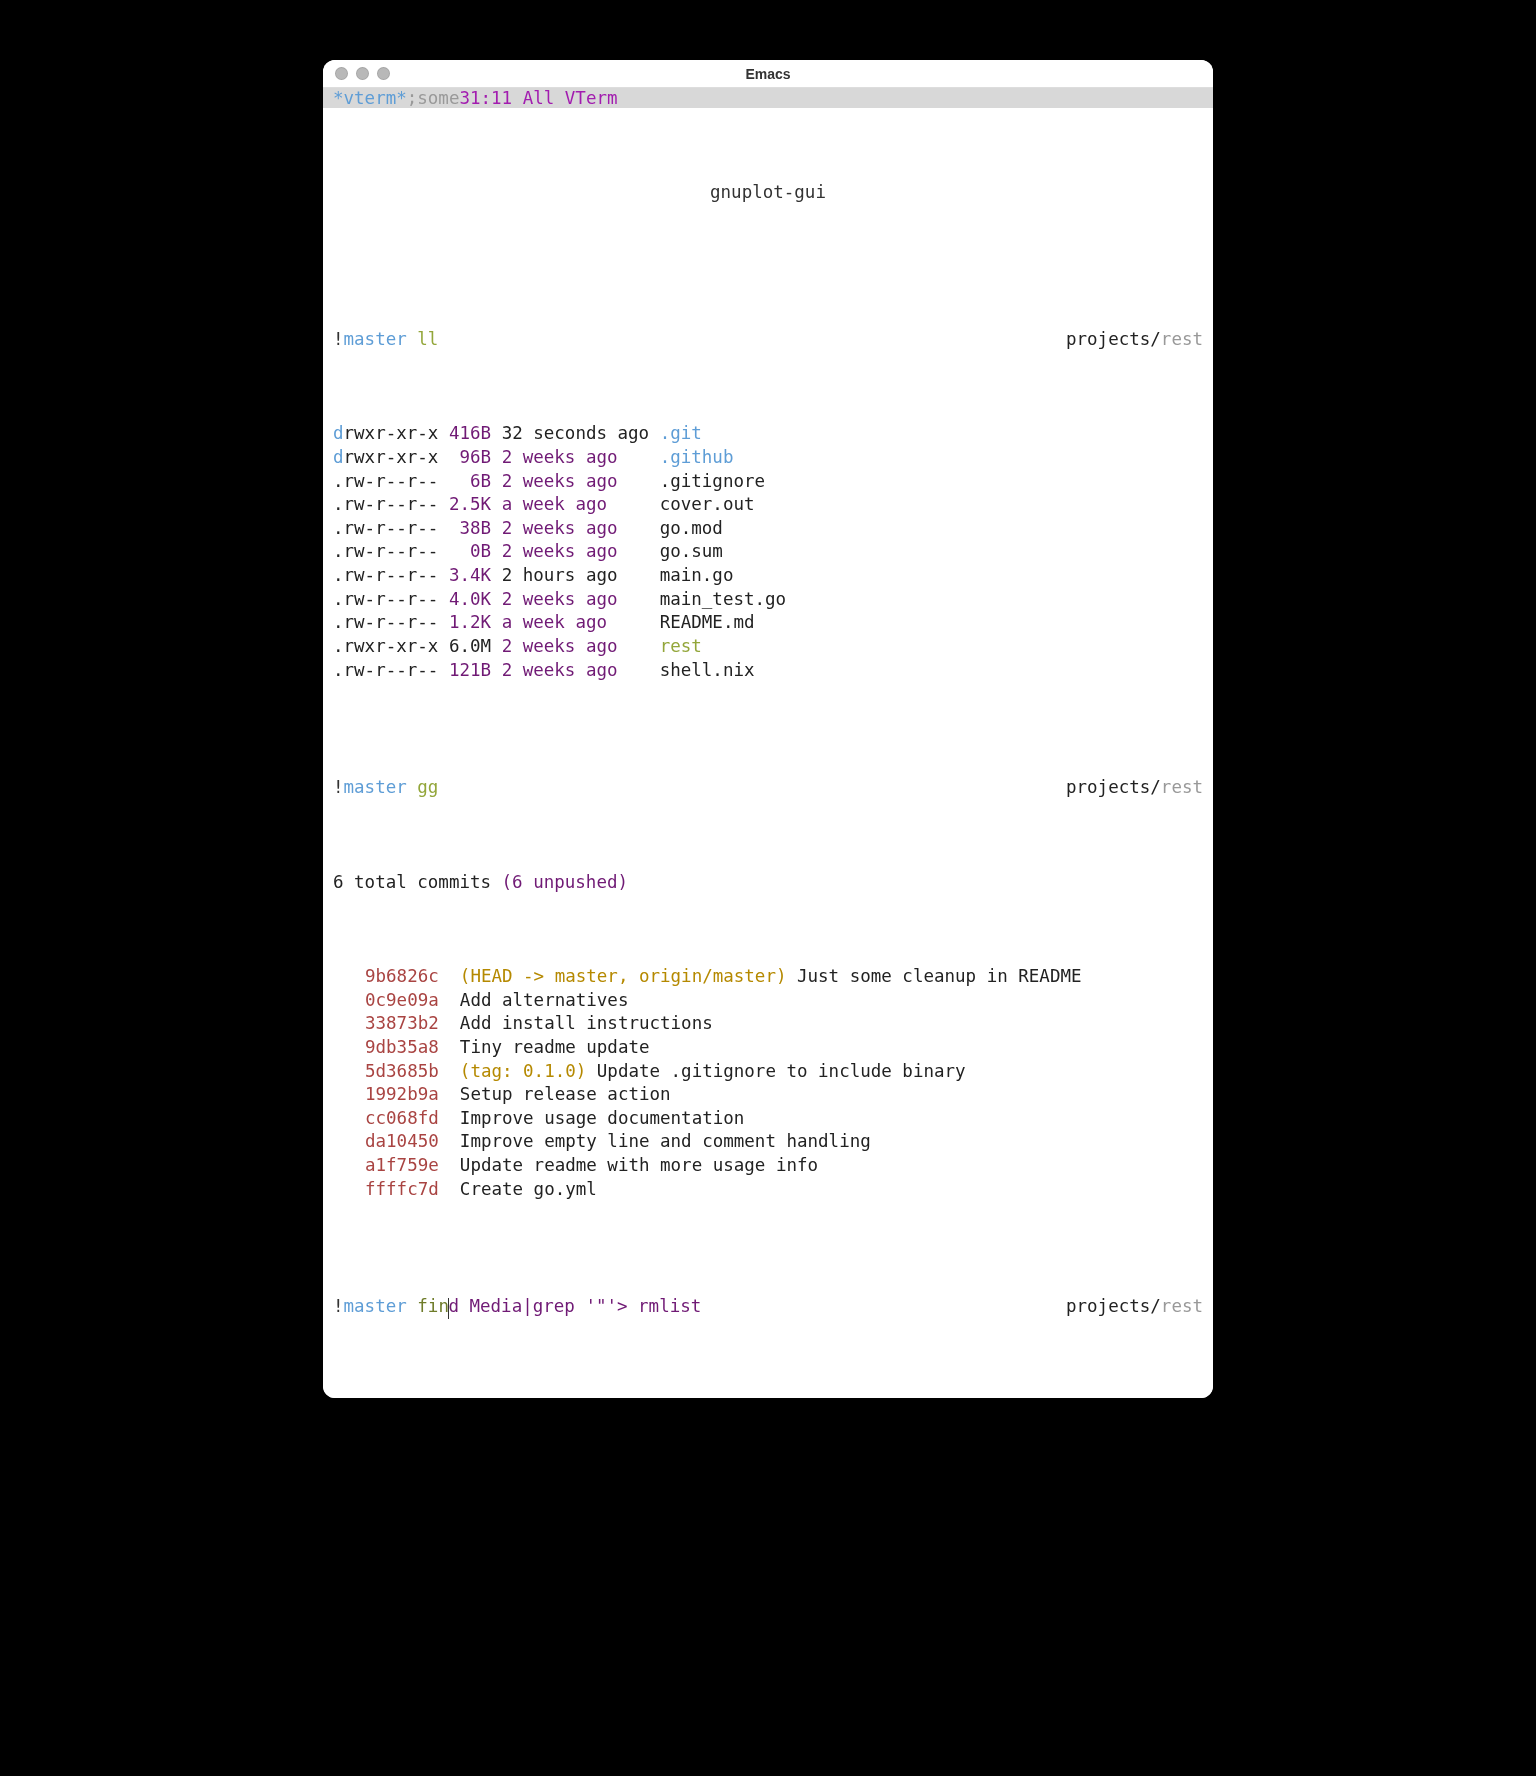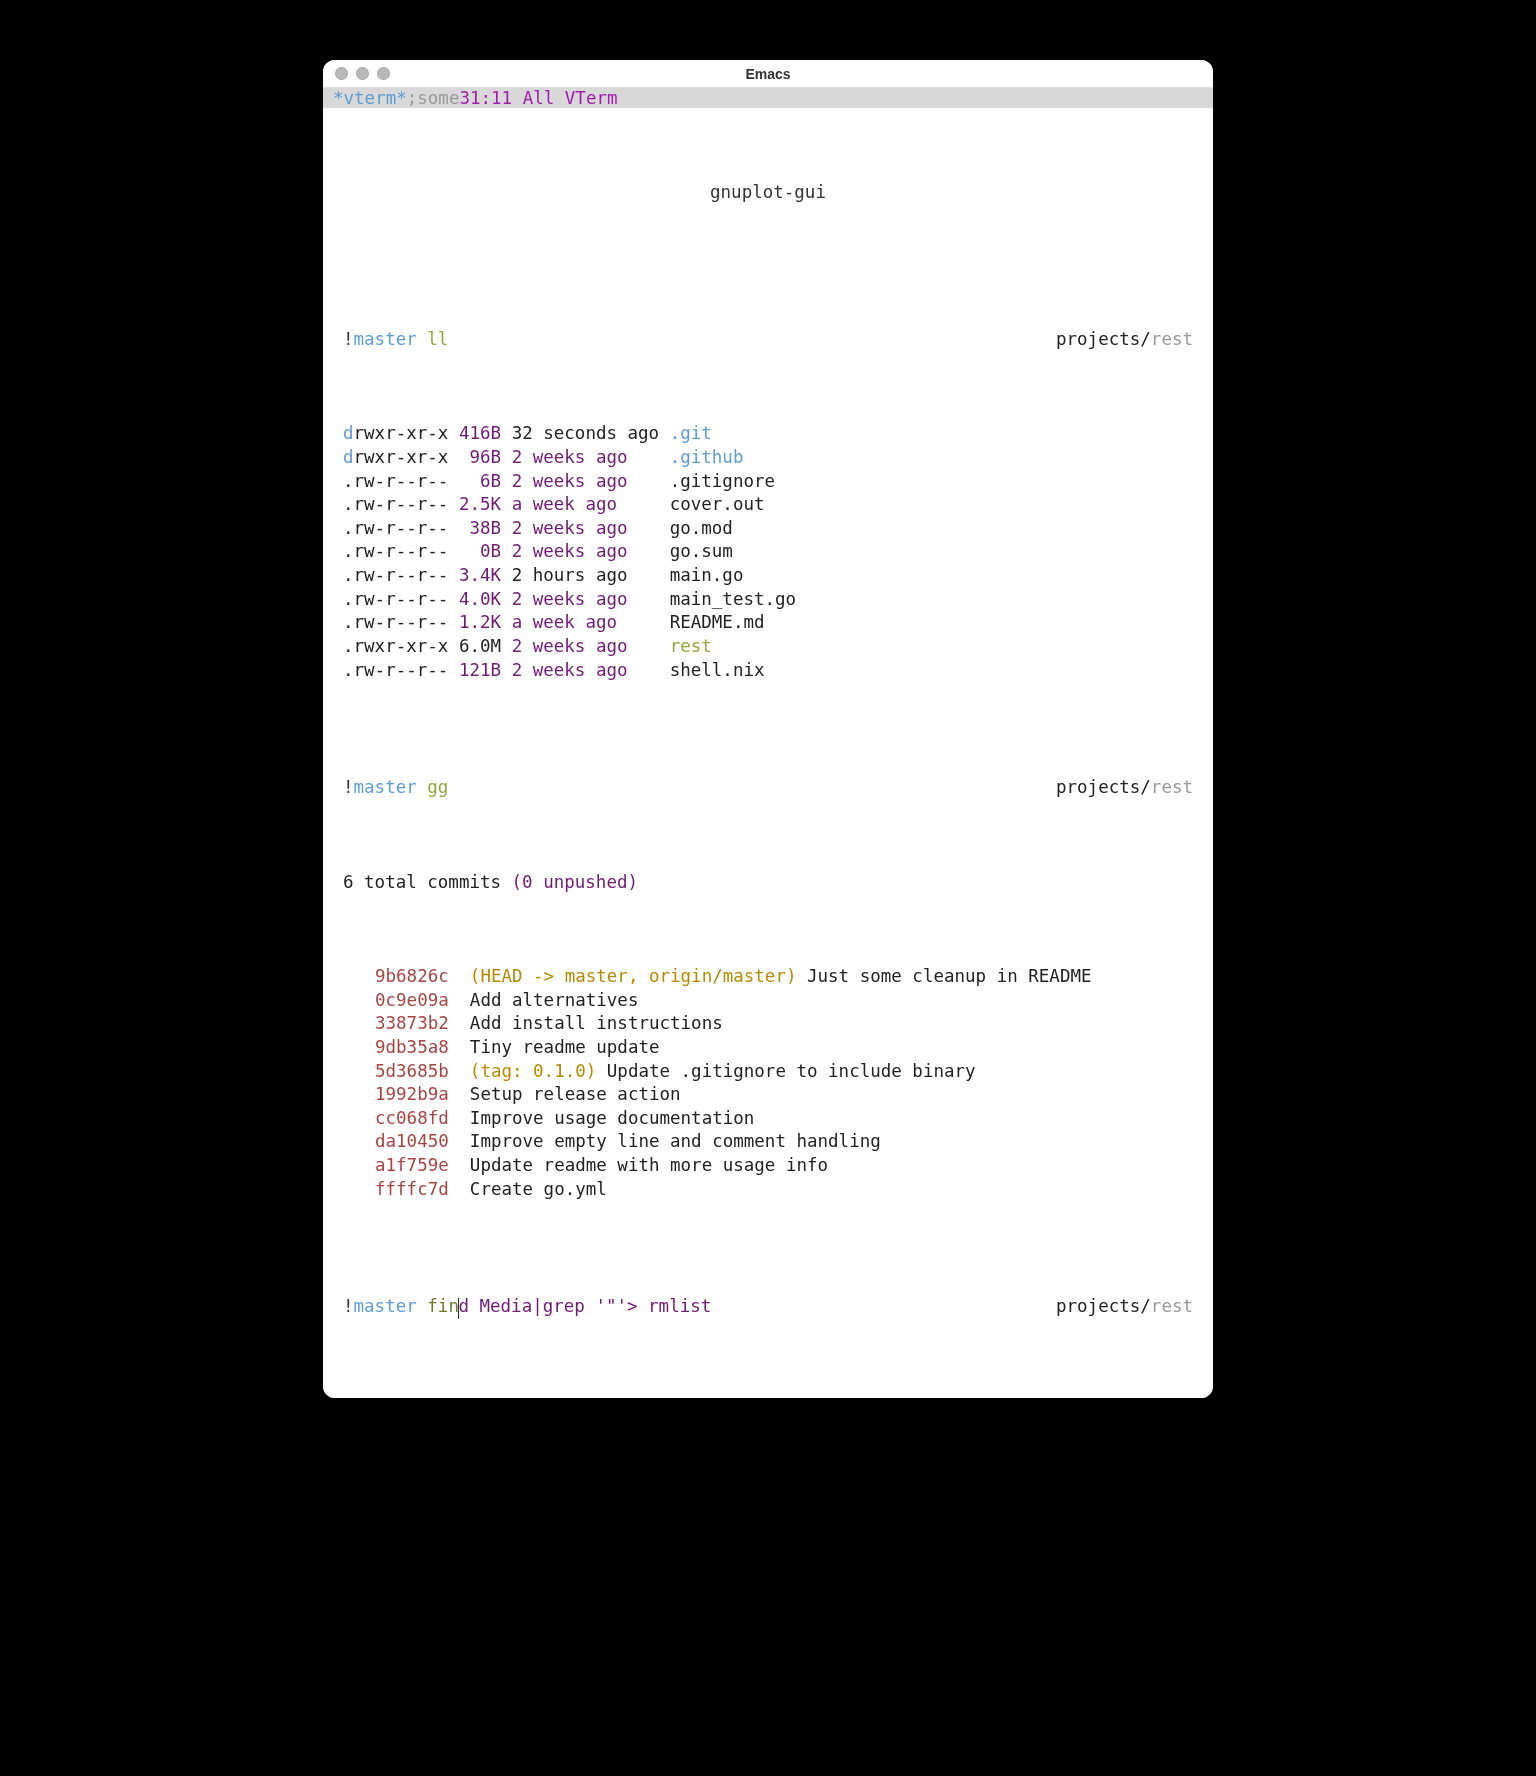--- a/index.html
+++ b/index.html
@@ -80,21 +80,21 @@
     .mode-suffix {
       color: #999;
     }
     
     .modeline-right {
       color: #a21caf;
     }
     
     .terminal-body {
       background: #fff;
-      padding: 8px 20px;
+      padding: 8px 10px;
       white-space: pre;
       line-height: 1.35;
       min-height: 1000px;
       color: #222;
     }
     
     .centered-title {
       text-align: center;
       color: #333;
       white-space: normal;
@@ -155,20 +155,20 @@
 
   <div class="terminal-body">
     <div class="centered-title">gnuplot-gui</div>
     
     <div style="margin-top:28px"><div class="line"><span><span class="c-bang">!</span><span class="c-branch">master</span> <span class="c-cmd">ll</span></span><span><span class="c-black">projects/</span><span class="c-path-light">rest</span></span></div></div>
     
     <div id="file-list"><div><span class="c-d">d</span><span class="c-black">rwxr-xr-x</span> <span class="c-gray">416B</span> <span class="c-black">32 seconds ago</span> <span class="c-name-blue">.git</span></div><div><span class="c-d">d</span><span class="c-black">rwxr-xr-x</span> <span class="c-gray"> 96B</span> <span class="c-gray">2 weeks ago   </span> <span class="c-name-blue">.github</span></div><div><span class="c-black">.</span><span class="c-black">rw-r--r--</span> <span class="c-gray">  6B</span> <span class="c-gray">2 weeks ago   </span> <span class="c-black">.gitignore</span></div><div><span class="c-black">.</span><span class="c-black">rw-r--r--</span> <span class="c-gray">2.5K</span> <span class="c-gray">a week ago    </span> <span class="c-black">cover.out</span></div><div><span class="c-black">.</span><span class="c-black">rw-r--r--</span> <span class="c-gray"> 38B</span> <span class="c-gray">2 weeks ago   </span> <span class="c-black">go.mod</span></div><div><span class="c-black">.</span><span class="c-black">rw-r--r--</span> <span class="c-gray">  0B</span> <span class="c-gray">2 weeks ago   </span> <span class="c-black">go.sum</span></div><div><span class="c-black">.</span><span class="c-black">rw-r--r--</span> <span class="c-gray">3.4K</span> <span class="c-black">2 hours ago   </span> <span class="c-black">main.go</span></div><div><span class="c-black">.</span><span class="c-black">rw-r--r--</span> <span class="c-gray">4.0K</span> <span class="c-gray">2 weeks ago   </span> <span class="c-black">main_test.go</span></div><div><span class="c-black">.</span><span class="c-black">rw-r--r--</span> <span class="c-gray">1.2K</span> <span class="c-gray">a week ago    </span> <span class="c-black">README.md</span></div><div><span class="c-black">.</span><span class="c-black">rwxr-xr-x</span> <span class="c-black">6.0M</span> <span class="c-gray">2 weeks ago   </span> <span class="c-name-green">rest</span></div><div><span class="c-black">.</span><span class="c-black">rw-r--r--</span> <span class="c-gray">121B</span> <span class="c-gray">2 weeks ago   </span> <span class="c-black">shell.nix</span></div></div>
     
     <div style="margin-top:23px"><div class="line"><span><span class="c-bang">!</span><span class="c-branch">master</span> <span class="c-cmd">gg</span></span><span><span class="c-black">projects/</span><span class="c-path-light">rest</span></span></div></div>
     
-    <div><span class="c-black">6 total commits</span><span class="c-gray"> (0 unpushed)</span></div>
+    <div><span class="c-black">6 total commits</span><span class="c-gray"> (6 unpushed)</span></div>
     
     <div id="commit-list"><div><span class="c-hash">9b6826c</span>  <span class="c-ref">(HEAD -&gt; master, origin/master)</span> <span class="c-black">Just some cleanup in README</span></div><div><span class="c-hash">0c9e09a</span>  <span class="c-black">Add alternatives</span></div><div><span class="c-hash">33873b2</span>  <span class="c-black">Add install instructions</span></div><div><span class="c-hash">9db35a8</span>  <span class="c-black">Tiny readme update</span></div><div><span class="c-hash">5d3685b</span>  <span class="c-ref">(tag: 0.1.0)</span> <span class="c-black">Update .gitignore to include binary</span></div><div><span class="c-hash">1992b9a</span>  <span class="c-black">Setup release action</span></div><div><span class="c-hash">cc068fd</span>  <span class="c-black">Improve usage documentation</span></div><div><span class="c-hash">da10450</span>  <span class="c-black">Improve empty line and comment handling</span></div><div><span class="c-hash">a1f759e</span>  <span class="c-black">Update readme with more usage info</span></div><div><span class="c-hash">ffffc7d</span>  <span class="c-black">Create go.yml</span></div></div>
     
     <div style="margin-top:23px"><div class="line"><span><span class="c-bang">!</span><span class="c-branch">master</span> <span class="c-cmd-dark">fin</span><span class="cursor"></span><span class="c-gray">d Media|grep '"'&gt; rmlist</span></span><span><span class="c-black">projects/</span><span class="c-path-light">rest</span></span></div></div>
     
   </div>
 </div>
 
 </body></html>

